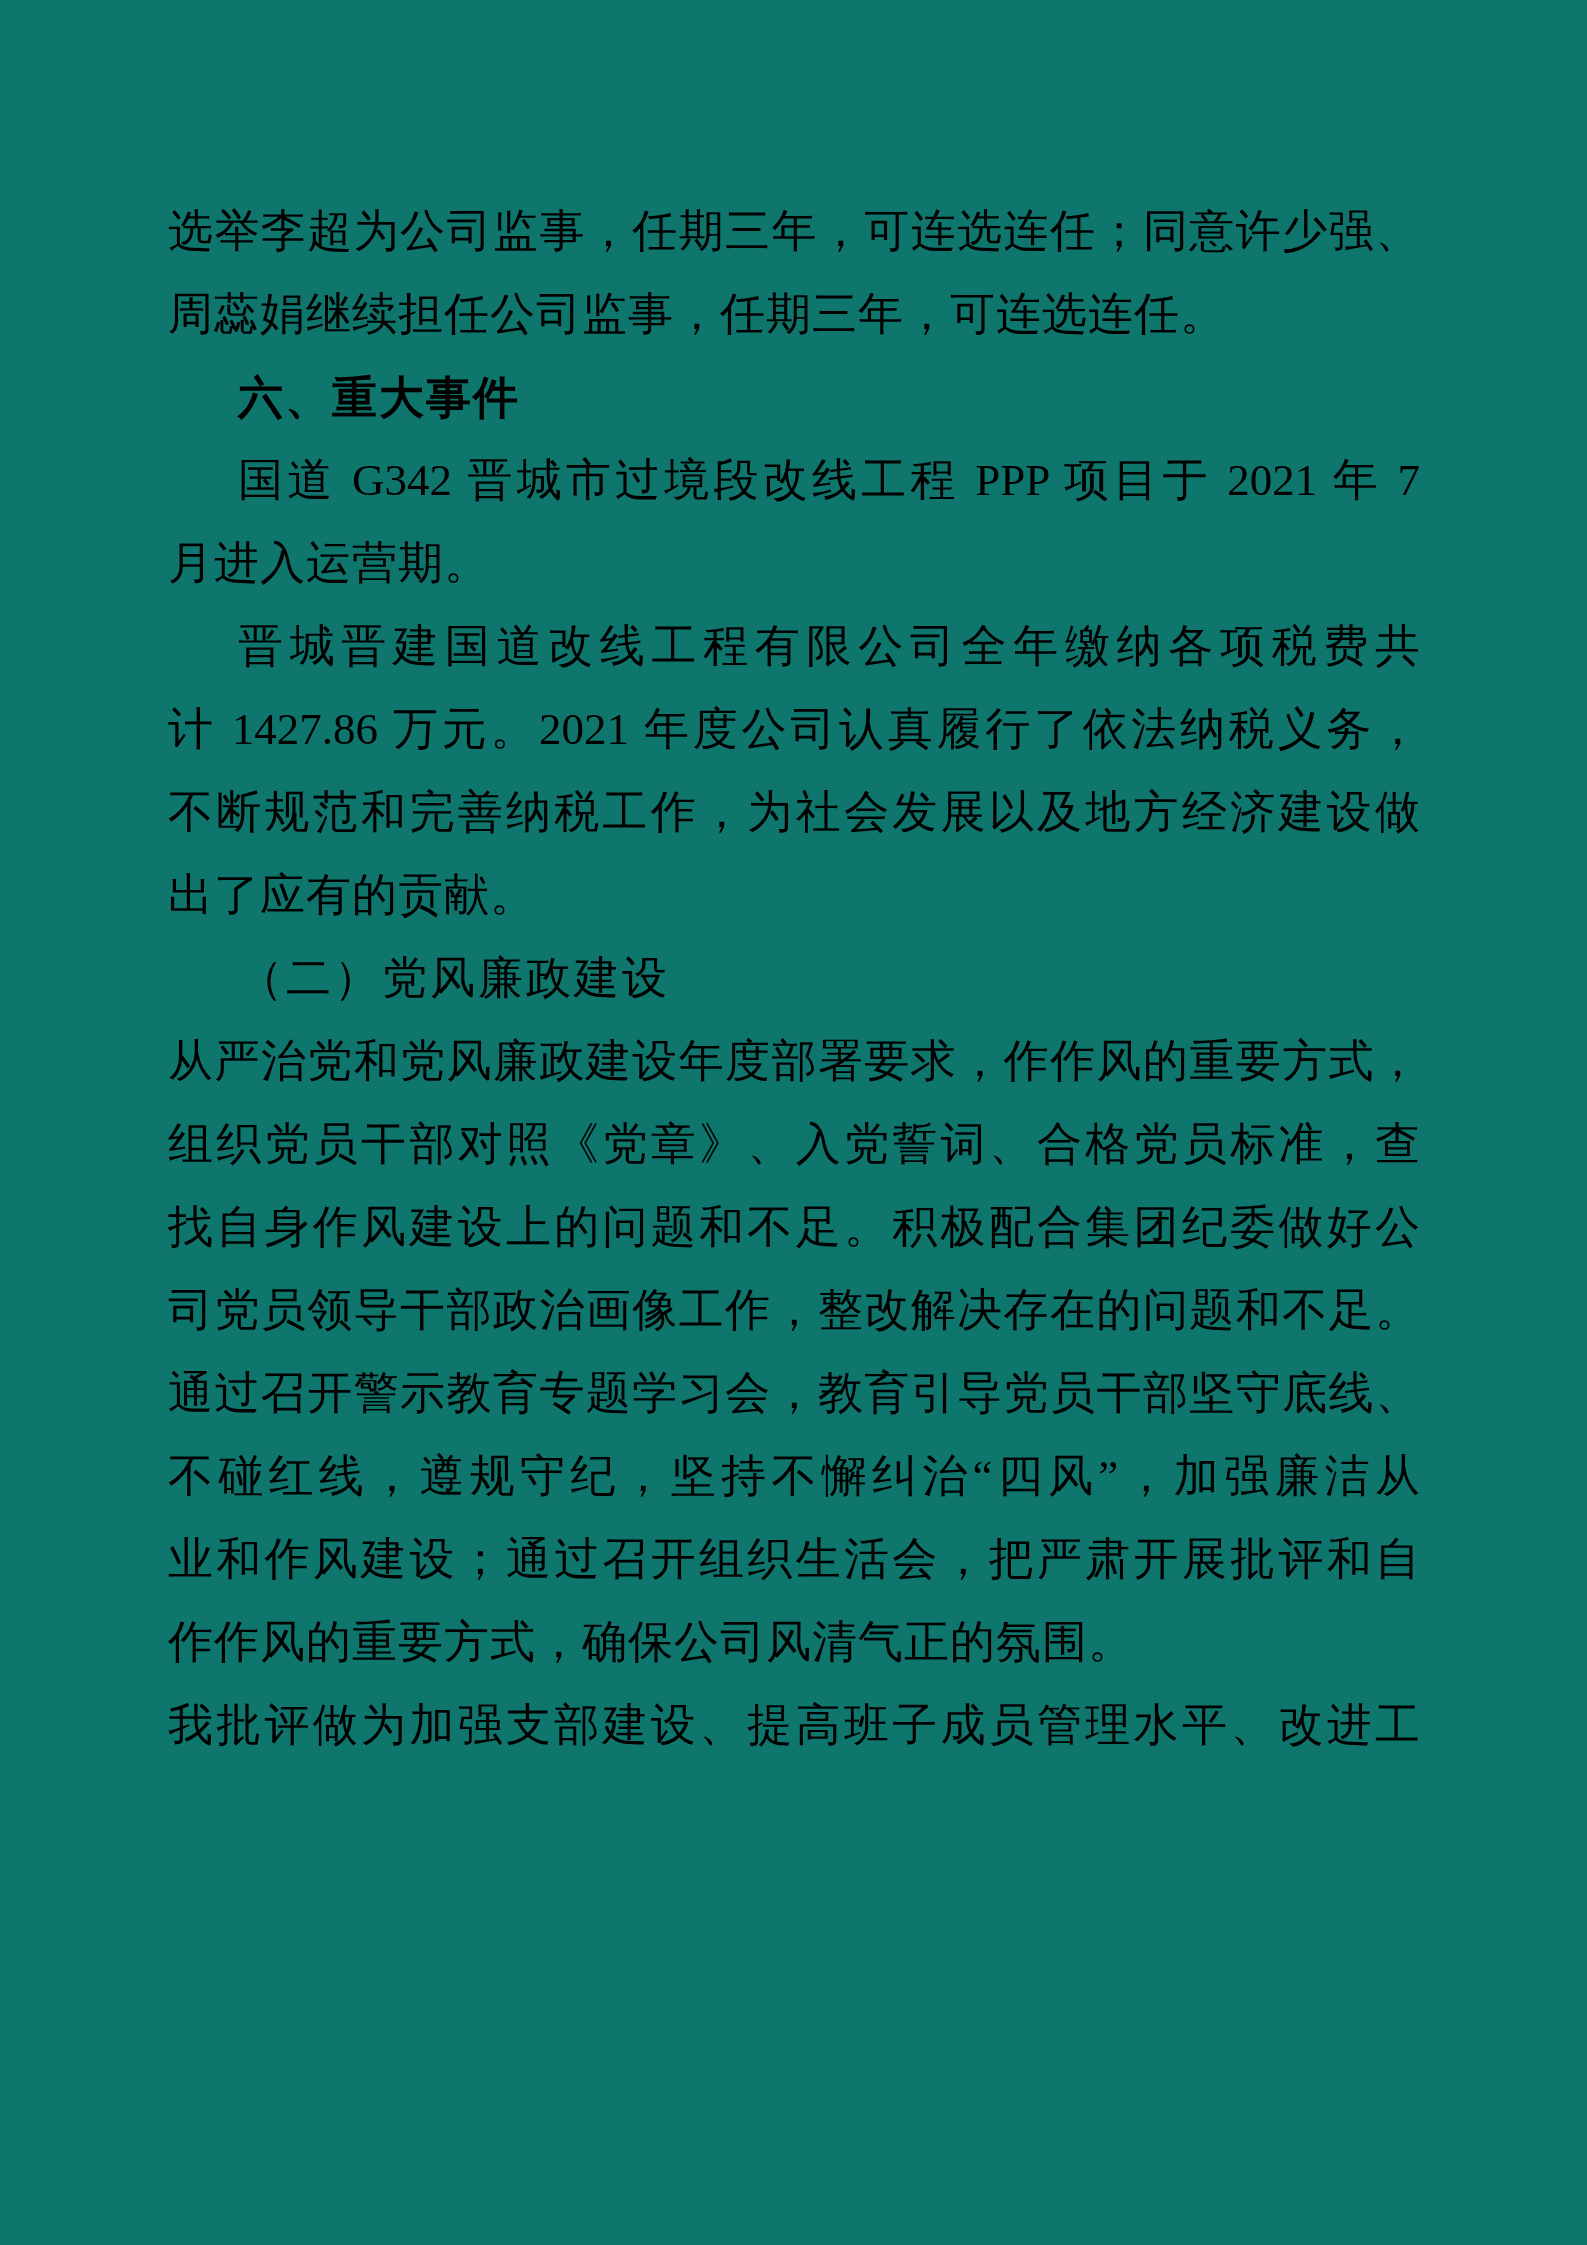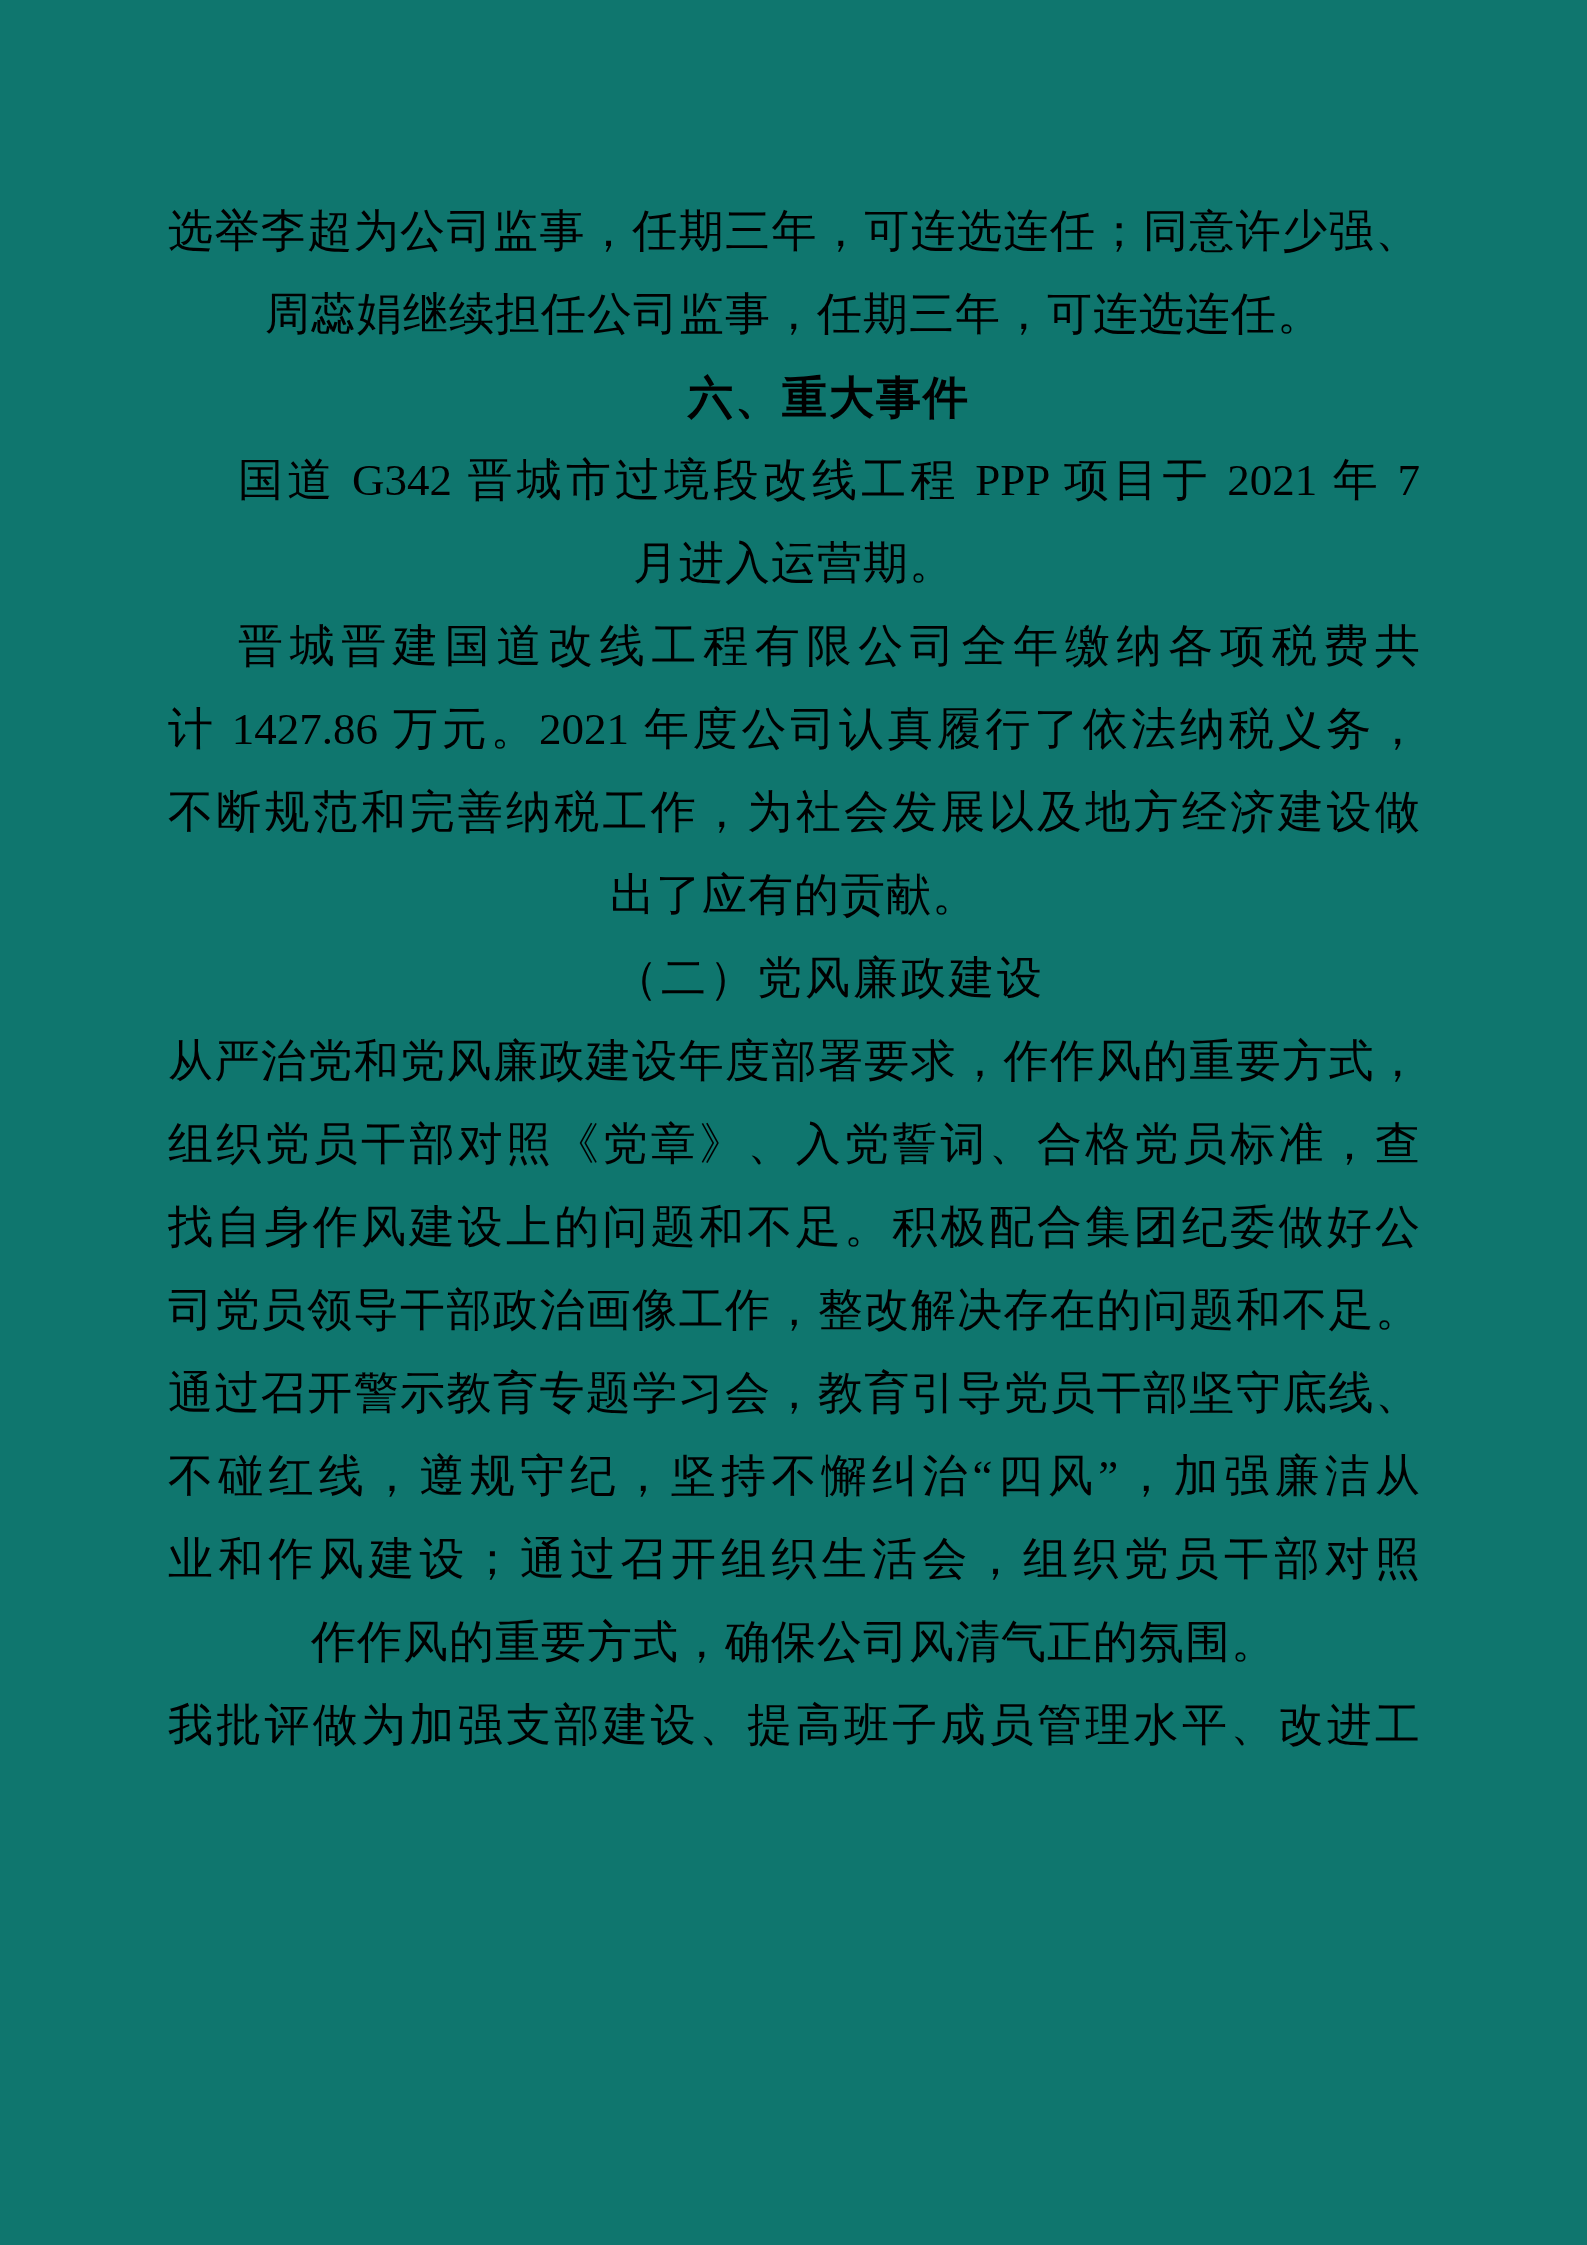--- a/index.html
+++ b/index.html
@@ -18,21 +18,20 @@
     overflow: hidden;
   }
   .line {
     font-family: "Liberation Serif", "DejaVu Serif", serif;
     font-size: 45px;
     line-height: 83px;
     height: 83px;
     color: #000000;
     letter-spacing: 1px;
     white-space: nowrap;
-    text-align: center;
   }
   .line.justify {
     white-space: normal;
     text-align: justify;
     text-align-last: justify;
     text-justify: inter-character;
     letter-spacing: 0;
   }
   .line.indent {
     padding-left: 70px;
@@ -61,16 +60,16 @@
     <div class="line body justify">计 1427.86 万元。2021 年度公司认真履行了依法纳税义务，</div>
     <div class="line body justify">不断规范和完善纳税工作，为社会发展以及地方经济建设做</div>
     <div class="line body">出了应有的贡献。</div>
     <div class="line sub indent">（二）党风廉政建设</div>
     <div class="line body justify">从严治党和党风廉政建设年度部署要求，作作风的重要方式，</div>
     <div class="line body justify">组织党员干部对照《党章》、入党誓词、合格党员标准，查</div>
     <div class="line body justify">找自身作风建设上的问题和不足。积极配合集团纪委做好公</div>
     <div class="line body justify">司党员领导干部政治画像工作，整改解决存在的问题和不足。</div>
     <div class="line body justify">通过召开警示教育专题学习会，教育引导党员干部坚守底线、</div>
     <div class="line body justify">不碰红线，遵规守纪，坚持不懈纠治“四风”，加强廉洁从</div>
-    <div class="line body justify">业和作风建设；通过召开组织生活会，组织党员干部对照</div>
+    <div class="line body justify">业和作风建设；通过召开组织生活会，把严肃开展批评和自</div>
     <div class="line body">作作风的重要方式，确保公司风清气正的氛围。</div>
     <div class="line body justify">我批评做为加强支部建设、提高班子成员管理水平、改进工</div>
   </div>
 
 </body></html>

